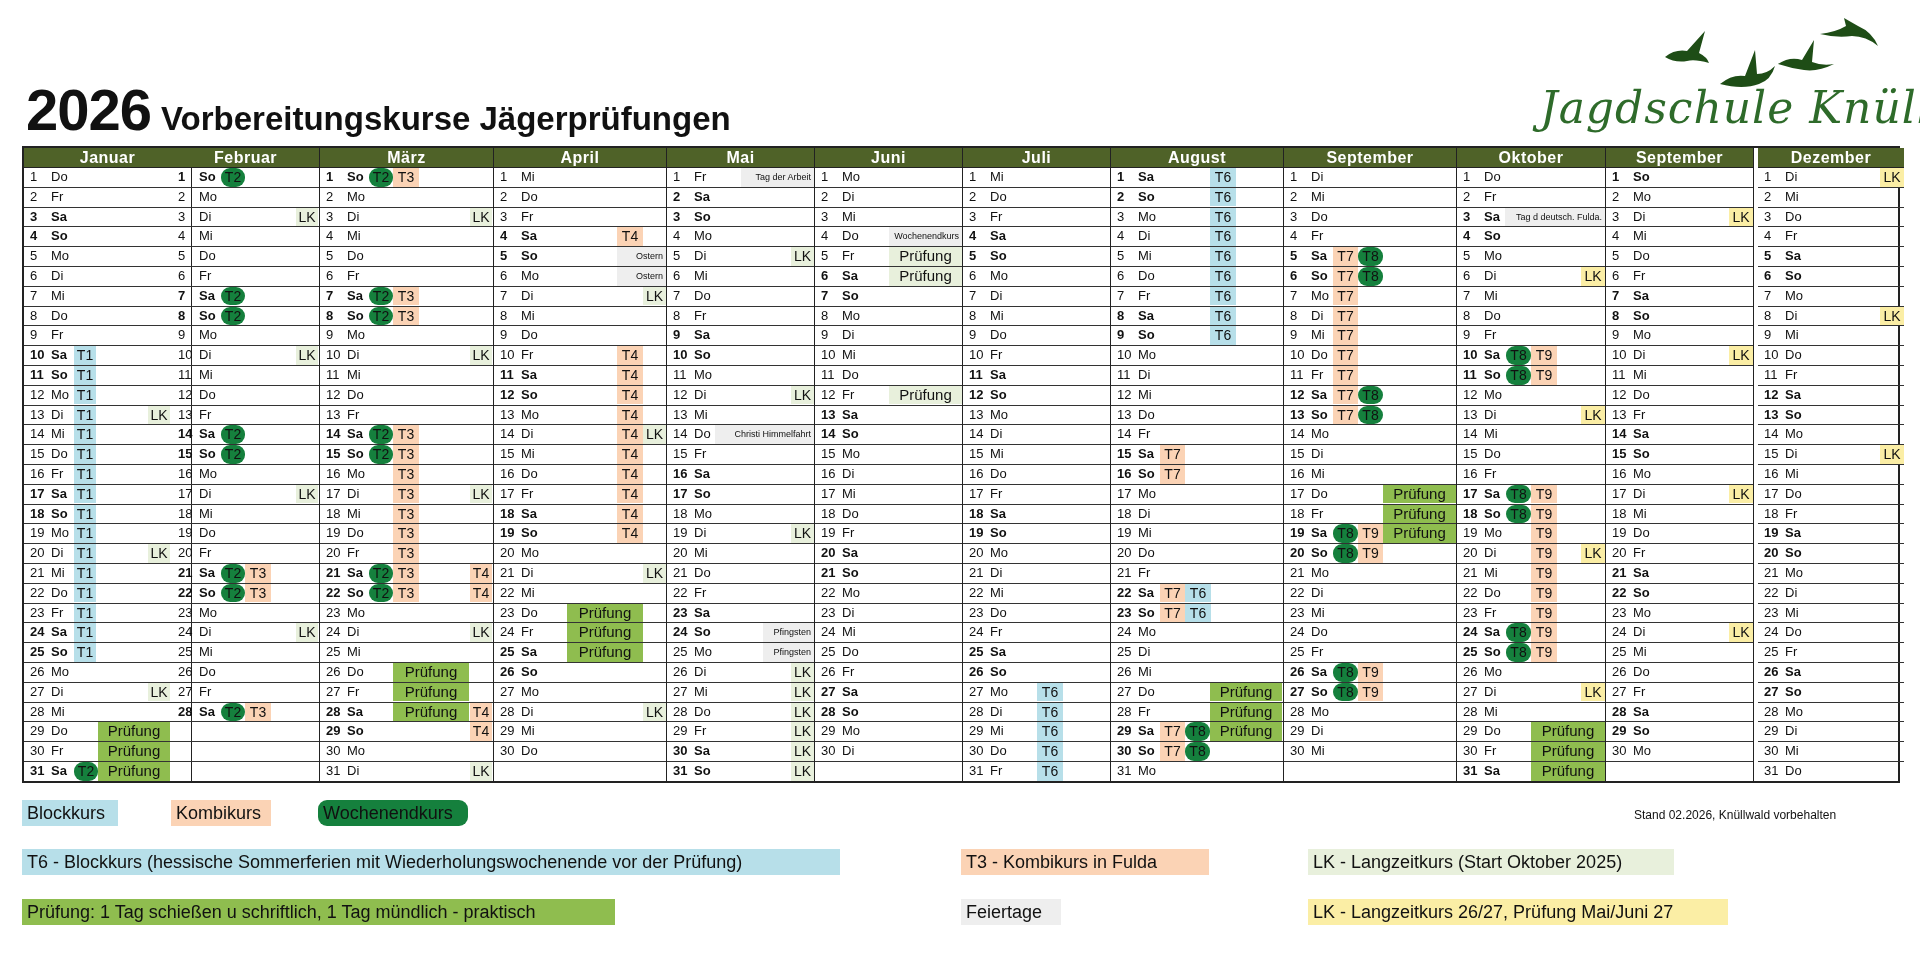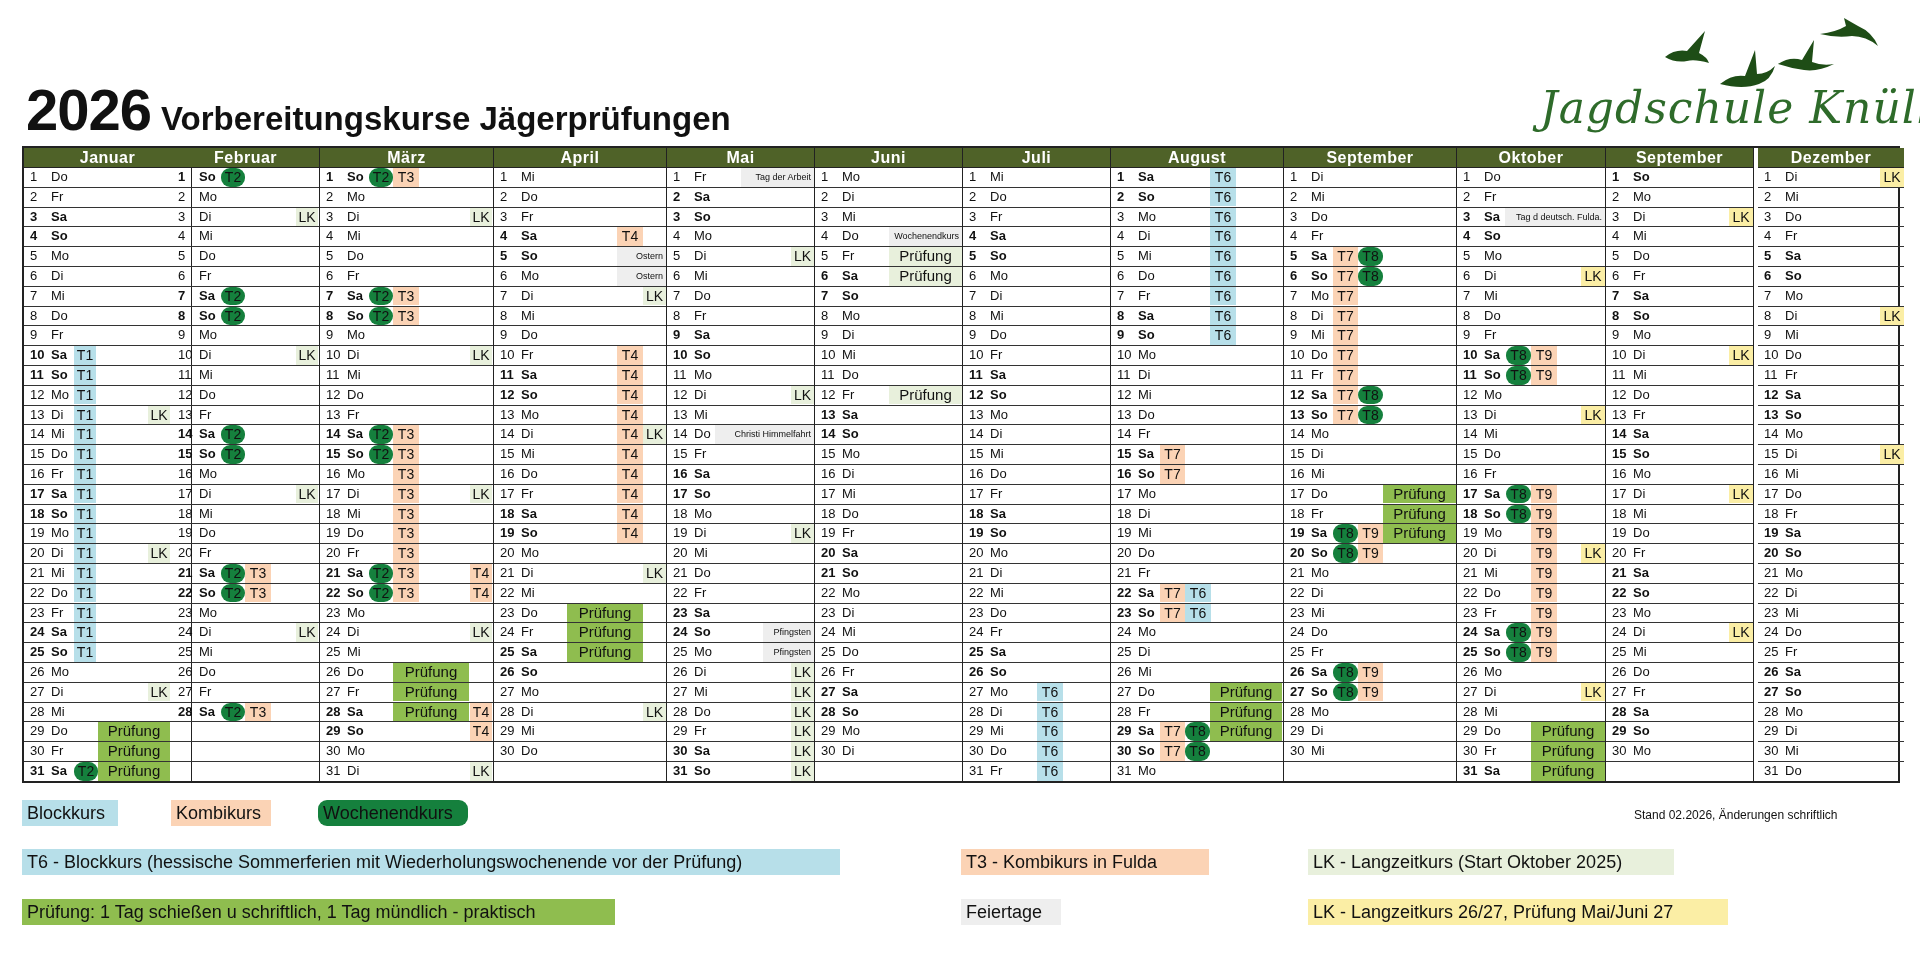--- a/index.html
+++ b/index.html
@@ -1748,13 +1748,13 @@
     <div class="legend chip kom" style="left: 171px; top: 800px; width: 100px; height: 26px; line-height: 26px; font-size: 18px; text-align: left; padding-right: 0px; box-sizing: border-box;">Kombikurs</div>
     <div class="legend chip woe" style="left: 318px; top: 800px; width: 150px; height: 26px; line-height: 26px; font-size: 18px; text-align: left; padding-right: 0px; box-sizing: border-box;">Wochenendkurs</div>
     <div class="legend chip blk" style="left: 22px; top: 849px; width: 818px; height: 26px; line-height: 26px; font-size: 18px; text-align: left; padding-right: 16px; box-sizing: border-box;">T6 - Blockkurs (hessische Sommerferien mit Wiederholungswochenende vor der Prüfung)</div>
     <div class="legend chip kom" style="left: 961px; top: 849px; width: 248px; height: 26px; line-height: 26px; font-size: 18px; text-align: left; padding-right: 0px; box-sizing: border-box;">T3 - Kombikurs in Fulda</div>
     <div class="legend chip lk" style="left: 1308px; top: 849px; width: 366px; height: 26px; line-height: 26px; font-size: 18px; text-align: left; padding-right: 0px; box-sizing: border-box;">LK - Langzeitkurs (Start Oktober 2025)</div>
     <div class="legend chip pru" style="left: 22px; top: 899px; width: 593px; height: 26px; line-height: 26px; font-size: 18px; text-align: left; padding-right: 0px; box-sizing: border-box;">Prüfung: 1 Tag schießen u schriftlich, 1 Tag mündlich - praktisch</div>
     <div class="legend chip fei" style="left: 961px; top: 899px; width: 100px; height: 26px; line-height: 26px; font-size: 18px; text-align: left; padding-right: 0px; box-sizing: border-box;">Feiertage</div>
     <div class="legend chip lky" style="left: 1308px; top: 899px; width: 420px; height: 26px; line-height: 26px; font-size: 18px; text-align: left; padding-right: 0px; box-sizing: border-box;">LK - Langzeitkurs 26/27, Prüfung Mai/Juni 27</div>
   </div>
 
-<div class="note" style="left:1634px;top:808px">Stand 02.2026, Änderungen schriftlich</div>
+<div class="note" style="left:1634px;top:808px">Stand 02.2026, Knüllwald vorbehalten</div>
 
 </body></html>

